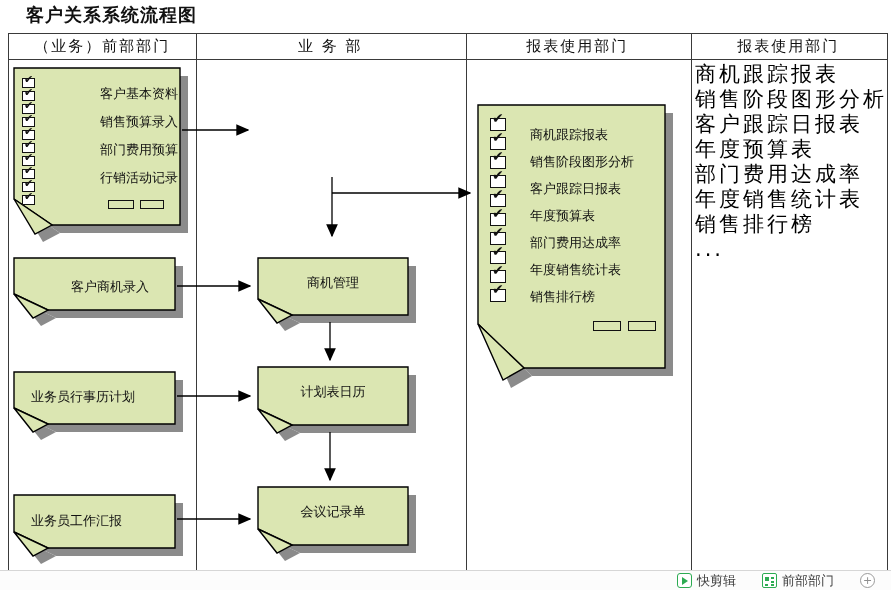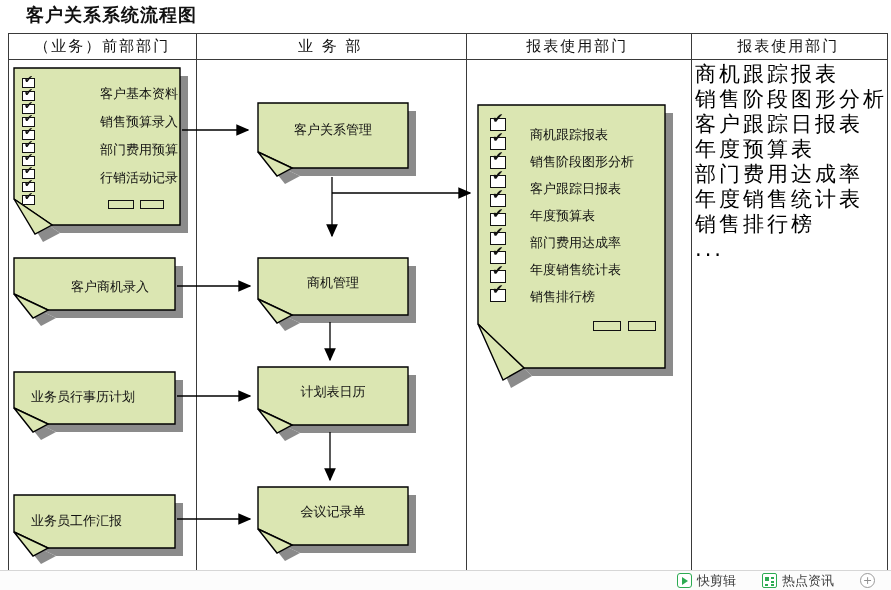--- a/index.html
+++ b/index.html
@@ -146,31 +146,20 @@
         <g transform="translate(8,8)">
           <polygon points="0,0 161,0 161,53 34,53 0,37" fill="#8b8b8b"></polygon>
           <polygon points="0,37 19,61 34,53" fill="#8b8b8b"></polygon>
         </g>
         <polygon points="0,0 161,0 161,53 34,53 0,37" fill="#dbe6b2" stroke="#000" stroke-width="1.4" stroke-linejoin="miter"></polygon>
         <polygon points="0,37 19,61 34,53" fill="#dbe6b2" stroke="#000" stroke-width="1.4" stroke-linejoin="miter"></polygon>
       </svg>
     <div class="note-label" style="left:17px; top:17px;">业务员工作汇报</div>
   </div>
 
-  <div class="note" style="left:258px; top:103px; width:150px; height:65px;">
-      <svg width="160" height="83">
-        <g transform="translate(8,8)">
-          <polygon points="0,0 150,0 150,65 34,65 0,49" fill="#8b8b8b"></polygon>
-          <polygon points="0,49 19,73 34,65" fill="#8b8b8b"></polygon>
-        </g>
-        <polygon points="0,0 150,0 150,65 34,65 0,49" fill="#dbe6b2" stroke="#000" stroke-width="1.4" stroke-linejoin="miter"></polygon>
-        <polygon points="0,49 19,73 34,65" fill="#dbe6b2" stroke="#000" stroke-width="1.4" stroke-linejoin="miter"></polygon>
-      </svg>
-    <div class="note-label note-center" style="top:18px;">客户关系管理</div>
-  </div>
   <div class="note" style="left:258px; top:258px; width:150px; height:57px;">
       <svg width="160" height="75">
         <g transform="translate(8,8)">
           <polygon points="0,0 150,0 150,57 34,57 0,41" fill="#8b8b8b"></polygon>
           <polygon points="0,41 19,65 34,57" fill="#8b8b8b"></polygon>
         </g>
         <polygon points="0,0 150,0 150,57 34,57 0,41" fill="#dbe6b2" stroke="#000" stroke-width="1.4" stroke-linejoin="miter"></polygon>
         <polygon points="0,41 19,65 34,57" fill="#dbe6b2" stroke="#000" stroke-width="1.4" stroke-linejoin="miter"></polygon>
       </svg>
     <div class="note-label note-center" style="top:16px;">商机管理</div>
@@ -279,20 +268,20 @@
     <line x1="177" y1="519" x2="250" y2="519" stroke="#000" stroke-width="1.3" marker-end="url(#ah)"></line>
   </svg>
 
   <div class="toolbar">
     <div class="tb-item">
       <span class="ic-play"></span>
       <span>快剪辑</span>
     </div>
     <div class="tb-item">
       <span class="ic-news"></span>
-      <span>热点资讯</span>
+      <span>前部部门</span>
     </div>
     <div class="tb-item">
       <span class="ic-fan">+</span>
     </div>
   </div>
 
 </div>
 
 </body></html>

